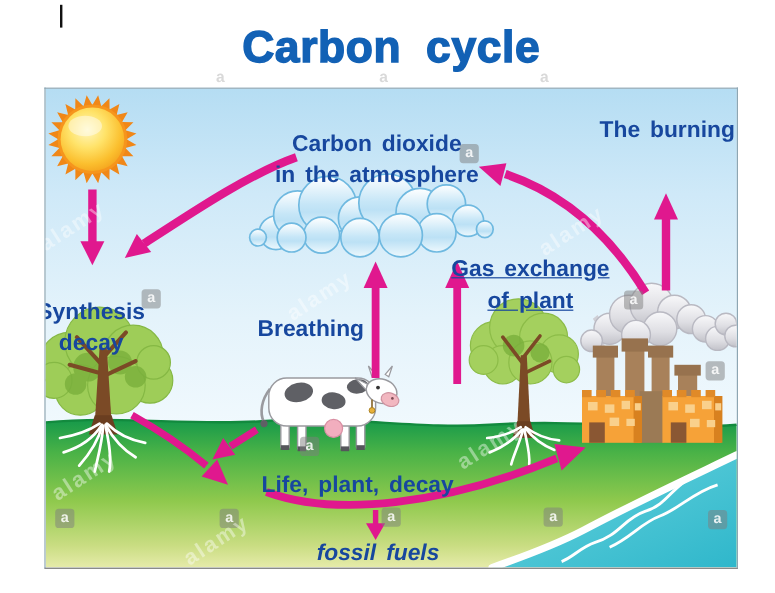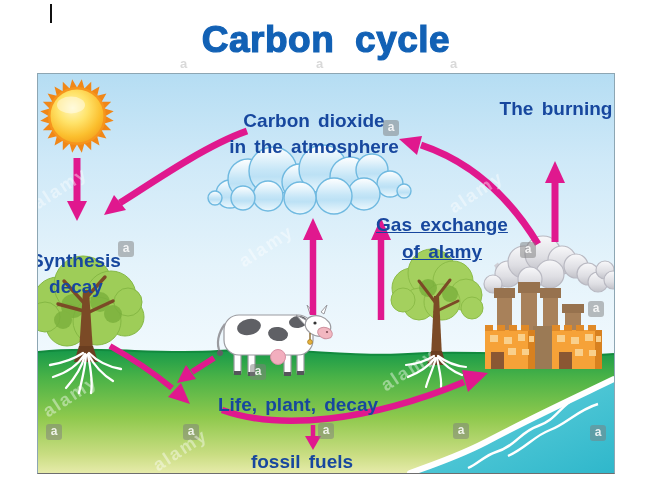--- a/index.html
+++ b/index.html
@@ -333,32 +333,33 @@
 
   <div class="lbl" style="left:276px;top:34px;">
     <div>Carbon dioxide</div>
     <div>in the atmosphere</div>
   </div>
   <div class="lbl" style="left:38px;top:150px;margin-top:24px;">
     <div>Synthesis</div>
     <div>decay</div>
   </div>
   <div class="lbl" style="left:221px;top:186px;line-height:30px;">
+    <div>Breathing</div>
   </div>
   <div class="lbl" style="left:404px;top:137px;line-height:27px;text-decoration:underline;">
     <div>Gas exchange</div>
-    <div>of alamy</div>
+    <div>of plant</div>
   </div>
   <div class="lbl" style="left:518px;top:20px;line-height:29px;">
     <div>The burning</div>
   </div>
   <div class="lbl" style="left:260px;top:318px;">
     <div>Life, plant, decay</div>
   </div>
-  <div class="lbl" style="left:264px;top:375px;">
+  <div class="lbl" style="left:277px;top:375px;font-style:italic;">
     <div>fossil fuels</div>
   </div>
 
   <div class="wm-badge" style="left:80px;top:167px;">a</div>
   <div class="wm-badge" style="left:345px;top:46px;">a</div>
   <div class="wm-badge" style="left:212px;top:290px;">a</div>
   <div class="wm-badge" style="left:482px;top:168px;">a</div>
   <div class="wm-badge" style="left:550px;top:227px;">a</div>
   <div class="wm-badge" style="left:8px;top:350px;">a</div>
   <div class="wm-badge" style="left:145px;top:350px;">a</div>

